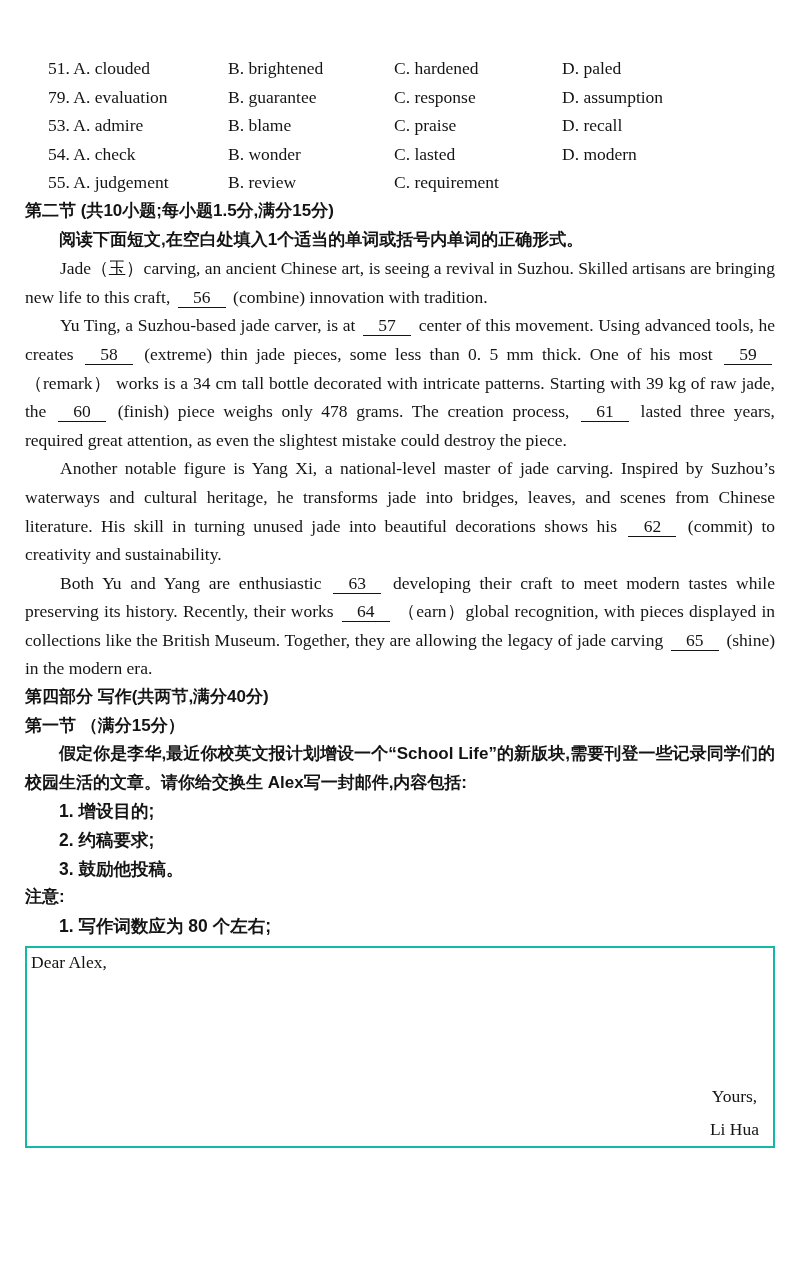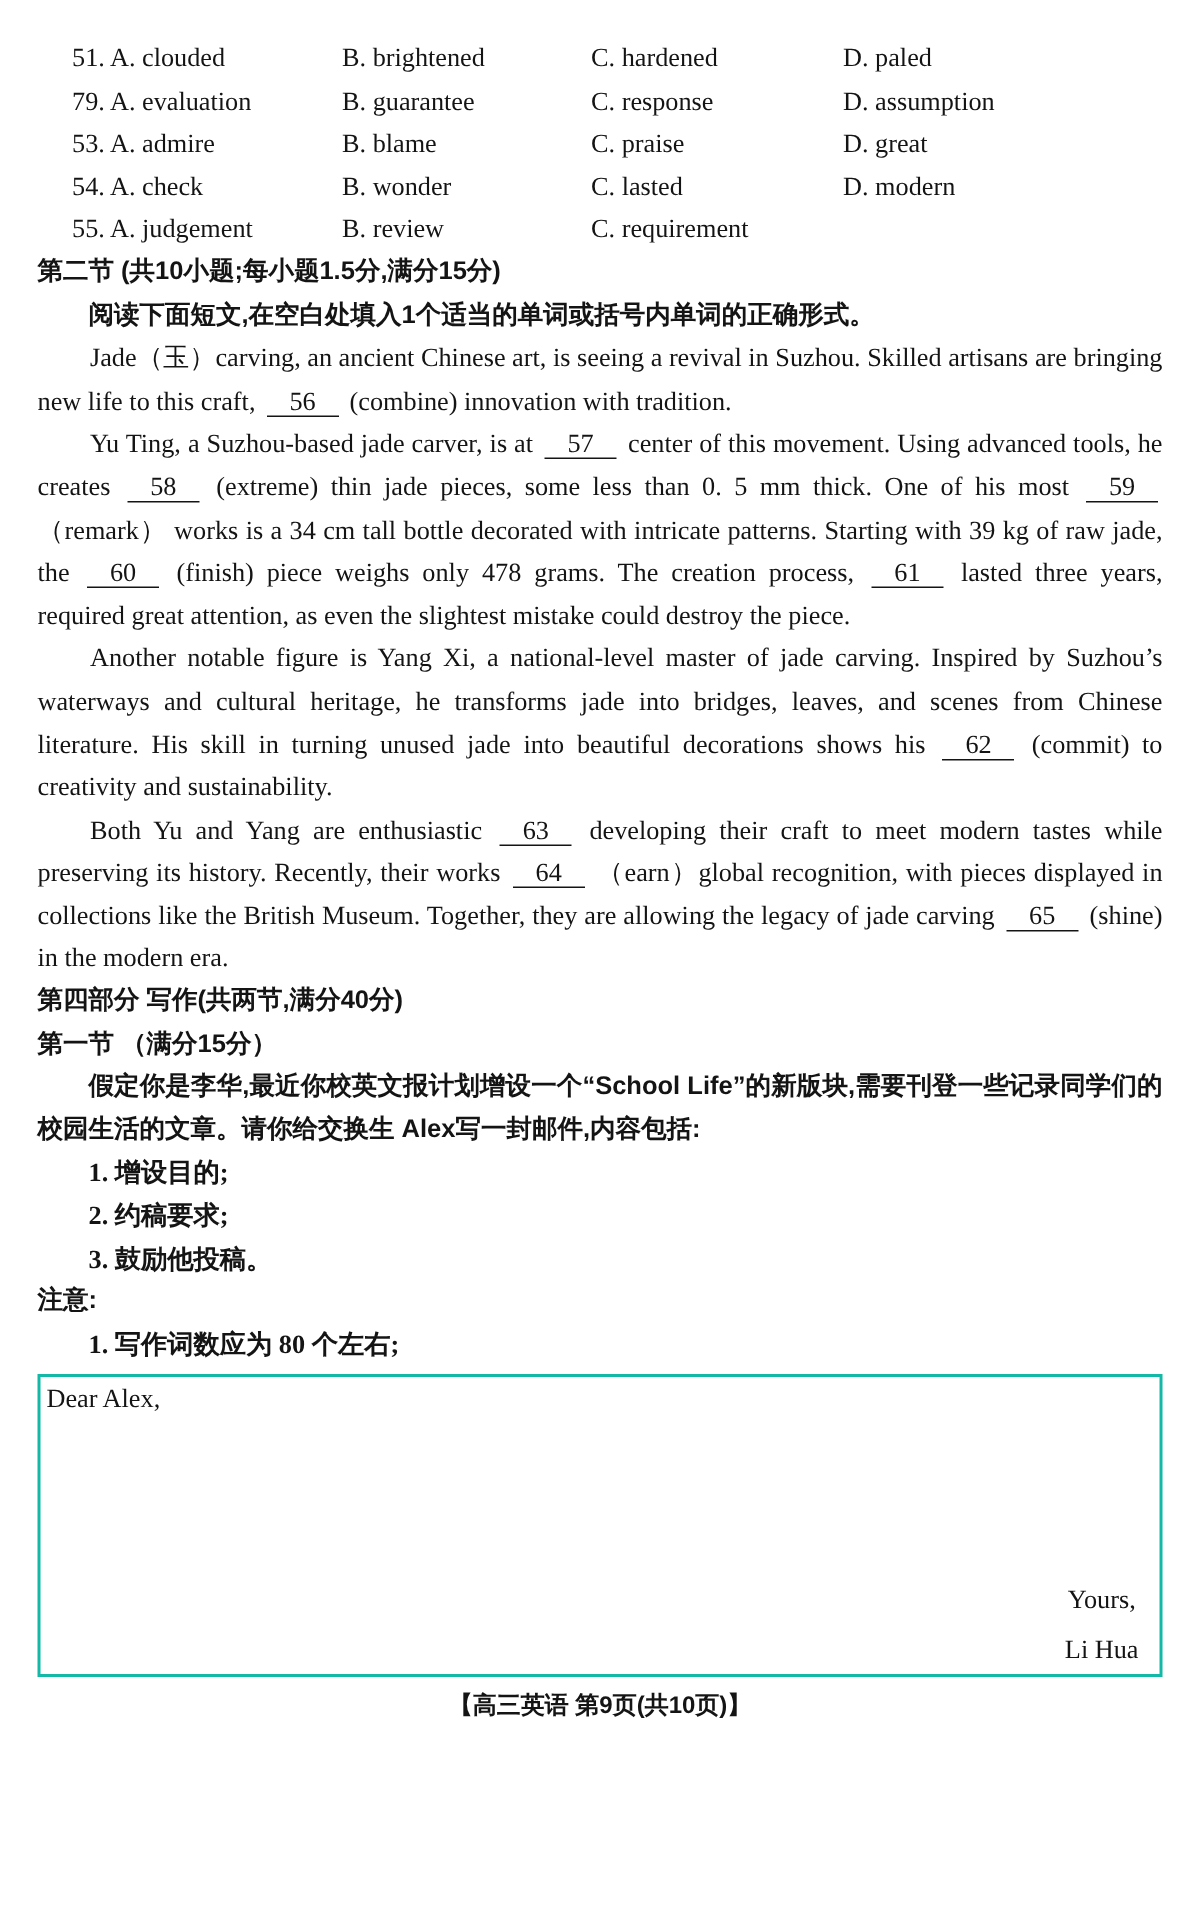--- a/index.html
+++ b/index.html
@@ -5,21 +5,21 @@
   * { margin:0; padding:0; box-sizing:border-box; }
   html,body { background:#ffffff; }
   body {
     width:800px; height:1270px;
     color:#141414;
     font-family:"Liberation Serif", serif;
     -webkit-font-smoothing:antialiased;
   }
   .page {
     width:800px; height:1270px;
-    padding:24px 25px 0 25px;
+    padding:54px 25px 0 25px;
     overflow:hidden;
     background:#fff;
     position:relative;
   }
   
   .opt-grid { padding-left:23px; }
   .opt-row {
     display:grid;
     grid-template-columns:180px 166px 168px 1fr;
     font-size:17.5px;
@@ -41,21 +41,21 @@
   }
   .blank {
     display:inline-block;
     min-width:48px;
     text-align:center;
     text-indent:0;
     border-bottom:1.4px solid #141414;
     line-height:20px;
     margin:0 3px;
   }
-  .points { padding-left:2em;font-family:Liberation Serif, serif; }
+  .points { padding-left:2em; }
   .points .line { white-space:nowrap; }
   
   .answer-box {
     margin-top:6px;
     height:202px;
     border:2px solid #14b8a6;
     position:relative;
     font-size:17.5px;
   }
   .salutation { padding:1px 4px; line-height:26px; }
@@ -86,21 +86,21 @@
       <div class="opt-row">
         <div>79. A. evaluation</div>
         <div>B. guarantee</div>
         <div>C. response</div>
         <div>D. assumption</div>
       </div>
       <div class="opt-row">
         <div>53. A. admire</div>
         <div>B. blame</div>
         <div>C. praise</div>
-        <div>D. great</div>
+        <div>D. recall</div>
       </div>
       <div class="opt-row">
         <div>54. A. check</div>
         <div>B. wonder</div>
         <div>C. lasted</div>
         <div>D. modern</div>
       </div>
       <div class="opt-row">
         <div>55. A. judgement</div>
         <div>B. review</div>
@@ -134,15 +134,14 @@
     </div>
 
   <div class="answer-box">
     <div class="salutation">Dear Alex,</div>
     <div class="closing-wrap">
       <div>Yours,</div>
       <div>Li Hua</div>
     </div>
   </div>
 
-  <div class="footer cn">【高三英语  第9页(共10页)】</div>
 
 </div>
 
 </body></html>

